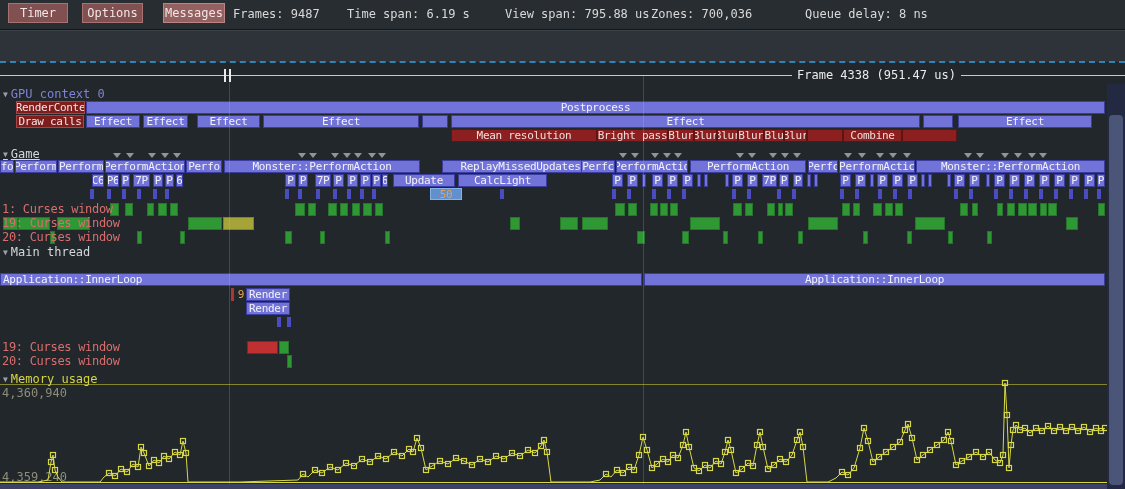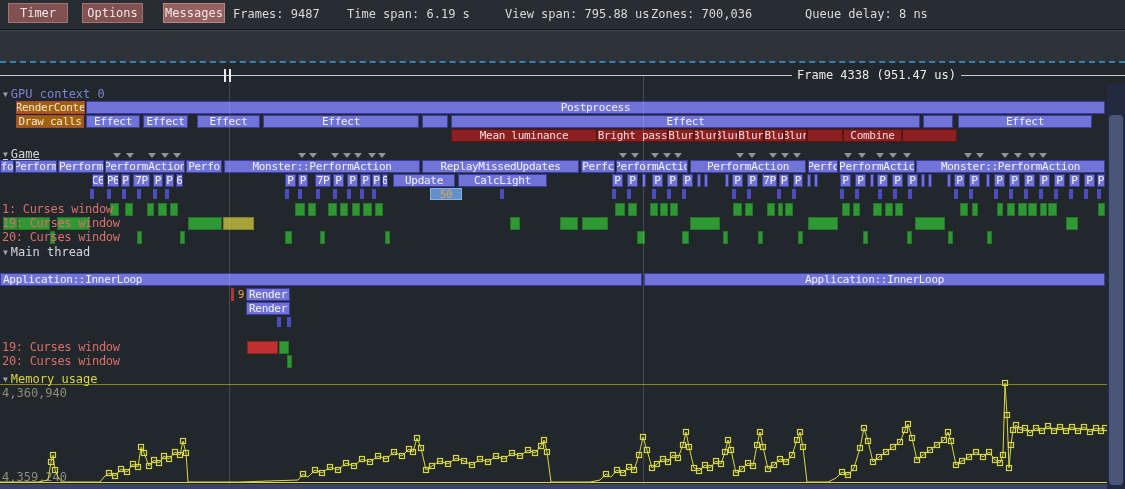--- a/index.html
+++ b/index.html
@@ -25,21 +25,21 @@
   .sec{position:absolute;font-size:12px;white-space:nowrap;z-index:4;}
   .tri{color:#9aa0a5;font-size:8px;margin-right:3px;vertical-align:1px;}
   .sec.gpu{color:#7e83d3;} .sec.thread{color:#d4d7da;} .sec.mem{color:#d6d544;}
   
   .tlrow{position:absolute;left:0;width:1125px;}
   .box{position:absolute;top:0;height:100%;box-sizing:border-box;border:1px solid transparent;
        display:flex;align-items:center;justify-content:center;overflow:hidden;white-space:nowrap;
        font-size:11px;line-height:11px;color:#f2f2fa;letter-spacing:-0.3px;}
   .purple{background:#7173d9;border-color:#3a3c9e;}
   .purple.tl{justify-content:flex-start;padding-left:2px;}
-  .red{background:#a16207;border-color:#a84444;color:#f4e4e4;}
+  .red{background:#7f1d1d;border-color:#a84444;color:#f4e4e4;}
   .darkred{background:#8c2020;border-color:#5c1414;color:#f0dcdc;}
   .green{background:#2f9733;border-color:#247628;}
   .olive{background:#a6a339;border-color:#84822c;}
   .redbox{background:#c03030;border-color:#902020;}
   .tick{background:#4a4cc0;border:none;top:1px;height:10px;}
   .redbar{background:#b03434;border:none;}
   .hl{background:#6290cc;border-color:#87b3e8;color:#e8a14e;}
   .rowlabel{background:none;border:none;color:#d96e6e;justify-content:flex-start;font-size:12px;z-index:6;}
   .ortext{background:none;border:none;color:#e8a14e;}
   .marker{position:absolute;width:0;height:0;border-left:4px solid transparent;border-right:4px solid transparent;
@@ -256,40 +256,40 @@
       <div class="box purple" style="left: 143px; width: 45px;">Effect</div>
       <div class="box purple" style="left: 197px; width: 63px;">Effect</div>
       <div class="box purple" style="left: 263px; width: 156px;">Effect</div>
       <div class="box purple" style="left: 422px; width: 26px;"></div>
       <div class="box purple" style="left: 451px; width: 469px;">Effect</div>
       <div class="box purple" style="left: 923px; width: 30px;"></div>
       <div class="box purple" style="left: 958px; width: 134px;">Effect</div>
       <div class="box purple" style="left: 1122px; width: 20px;">Ef</div>
     </div>
     <div class="tlrow" style="top: 129px; height: 13px;">
-      <div class="box darkred" style="left: 451px; width: 146px;">Mean luminance</div>
+      <div class="box darkred" style="left: 451px; width: 146px;">Mean resolution</div>
       <div class="box darkred" style="left: 597px; width: 71px;">Bright pass</div>
       <div class="box darkred" style="left: 668px; width: 26px;">Blur</div>
       <div class="box darkred" style="left: 694px; width: 23px;">Blur</div>
       <div class="box darkred" style="left: 717px; width: 21px;">Blur</div>
       <div class="box darkred" style="left: 738px; width: 26px;">Blur</div>
       <div class="box darkred" style="left: 764px; width: 20px;">Blu</div>
       <div class="box darkred" style="left: 784px; width: 23px;">Blur</div>
       <div class="box darkred" style="left: 807px; width: 36px;"></div>
       <div class="box darkred" style="left: 843px; width: 59px;">Combine</div>
       <div class="box darkred" style="left: 902px; width: 55px;"></div>
     </div>
     <div class="tlrow" style="top: 160px; height: 13px;">
       <div class="box purple" style="left: 0px; width: 14px;">fo</div>
       <div class="box purple" style="left: 15px; width: 42px;">Perform</div>
       <div class="box purple" style="left: 58px; width: 46px;">Perform</div>
       <div class="box purple" style="left: 105px; width: 80px;">PerformAction</div>
       <div class="box purple" style="left: 186px; width: 36px;">Perfo</div>
       <div class="box purple" style="left: 224px; width: 196px;">Monster::PerformAction</div>
-      <div class="box purple" style="left: 422px; width: 157px;">ReplayMissedUpdates</div>
+      <div class="box purple" style="left: 442px; width: 157px;">ReplayMissedUpdates</div>
       <div class="box purple" style="left: 581px; width: 34px;">Perfc</div>
       <div class="box purple" style="left: 616px; width: 72px;">PerformActio</div>
       <div class="box purple" style="left: 690px; width: 116px;">PerformAction</div>
       <div class="box purple" style="left: 808px; width: 30px;">Perfc</div>
       <div class="box purple" style="left: 839px; width: 76px; text-align: right;">PerformActic</div>
       <div class="box purple" style="left: 916px; width: 189px;">Monster::PerformAction</div>
     </div>
     <div class="tlrow" style="top: 174px; height: 13px;">
       <div class="box purple" style="left: 92px; width: 12px;">C6</div>
       <div class="box purple" style="left: 107px; width: 12px;">P6</div>

